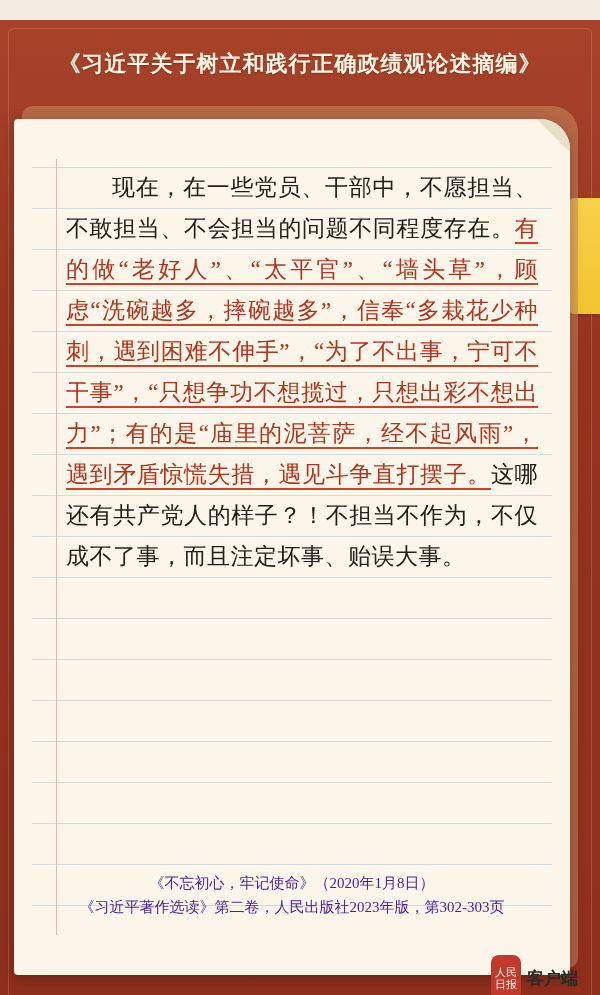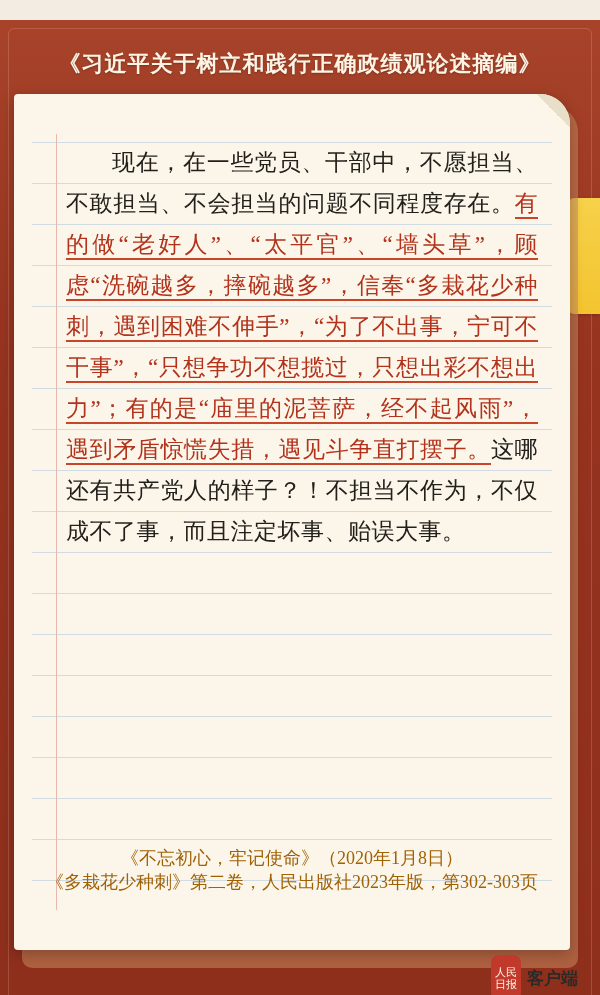--- a/index.html
+++ b/index.html
@@ -64,21 +64,21 @@
     top: 86px;
     width: 556px;
     height: 862px;
     background: #c98a5e;
     border-radius: 10px 26px 10px 10px;
     opacity: 0.55;
   }
   .notebook {
     position: absolute;
     left: 14px;
-    top: 74px;
+    top: 99px;
     width: 556px;
     height: 856px;
     background: #fbf6e9;
     border-radius: 4px 30px 4px 4px;
     box-shadow: 0 4px 14px rgba(0,0,0,0.25);
     overflow: hidden;
   }
   
   .fold {
     position: absolute;
@@ -130,22 +130,22 @@
     color: #b3321c;
     border-bottom: 2px solid #c9452a;
     padding-bottom: 1px;
   }
   .source {
     position: absolute;
     left: 0;
     right: 0;
     bottom: 56px;
     text-align: center;
-    color: #a16207;
-    font-size: 18px;
+    color: #4c1d95;
+    font-size: 15px;
     line-height: 24px;
     font-family: "Liberation Serif", "DejaVu Serif", serif;
   }
   .source div { padding: 0 24px; }
   .logo-row {
     position: absolute;
     right: 22px;
     bottom: 14px;
     display: flex;
     align-items: center;
@@ -209,21 +209,21 @@
     <div class="margin-line"></div>
 
     <div class="content">
       <p class="para">
         <span>现在，在一些党员、干部中，不愿担当、不敢担当、不会担当的问题不同程度存在。</span><span class="hl">有的做“老好人”、“太平官”、“墙头草”，顾虑“洗碗越多，摔碗越多”，信奉“多栽花少种刺，遇到困难不伸手”，“为了不出事，宁可不干事”，“只想争功不想揽过，只想出彩不想出力”；有的是“庙里的泥菩萨，经不起风雨”，遇到矛盾惊慌失措，遇见斗争直打摆子。</span><span>这哪还有共产党人的样子？！不担当不作为，不仅成不了事，而且注定坏事、贻误大事。</span>
       </p>
     </div>
 
     <div class="source">
       <div>《不忘初心，牢记使命》（2020年1月8日）</div>
-      <div>《多栽花少种刺》第二卷，人民出版社2023年版，第302-303页</div>
+      <div>《习近平著作选读》第二卷，人民出版社2023年版，第302-303页</div>
     </div>
   </div>
 
   <div class="logo-row">
     <div class="logo-mark">
       <span>人民</span><br>
       <span>日报</span>
     </div>
     <div class="logo-text">客户端</div>
   </div>

